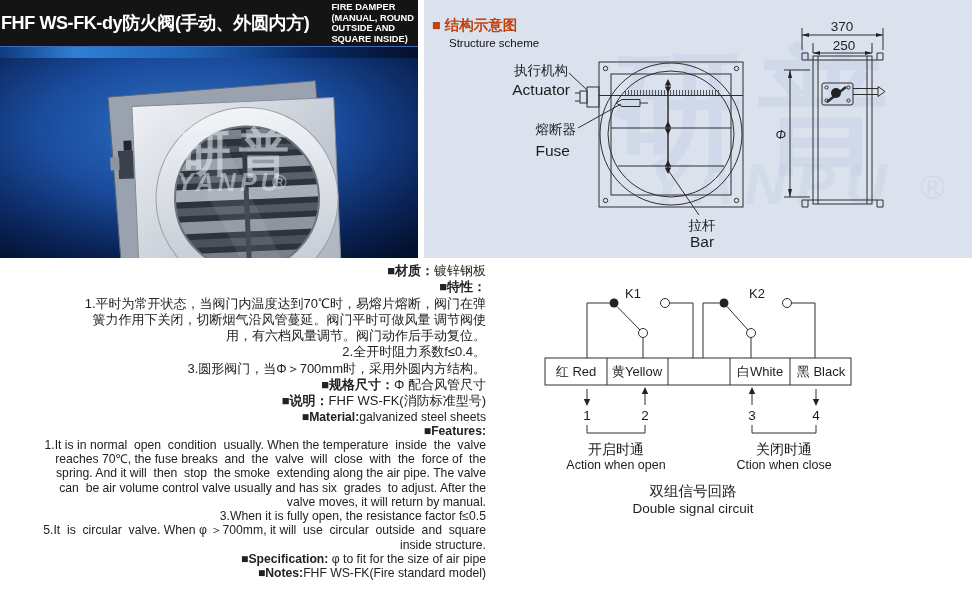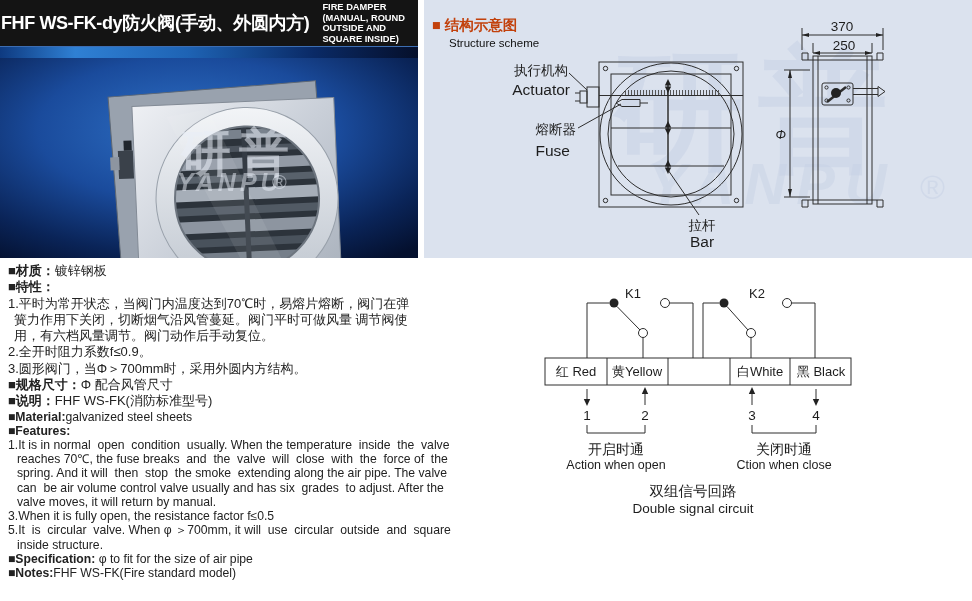--- a/index.html
+++ b/index.html
@@ -3,39 +3,39 @@
 <meta charset="utf-8">
 <style>
   html,body{margin:0;padding:0;background:#fff;}
   .canvas{position:relative;width:972px;height:601px;background:#ffffff;
           font-family:"Liberation Sans",sans-serif;overflow:hidden;color:#222;}
 
   
   .title-bar{position:absolute;left:0;top:0;width:418px;height:46px;background:#141414;
              display:flex;align-items:center;}
   .title-cn{color:#fff;font-weight:bold;font-size:18px;padding-left:1px;letter-spacing:-0.4px;white-space:nowrap;}
-  .title-en{color:#fff;font-weight:bold;font-size:9.3px;line-height:10.5px;margin-left:13px;width:105px;}
+  .title-en{color:#fff;font-weight:bold;font-size:9.3px;line-height:10.5px;margin-left:22px;width:105px;}
   .blue-strip{position:absolute;left:0;top:46px;width:418px;height:12px;
               background:linear-gradient(90deg,#0e3a80 0%,#2f80d4 18%,#1e63b4 45%,#0a2a66 75%,#050f2a 100%);
               border-top:1px solid #3c6db2;box-sizing:border-box;}
   .photo-svg{position:absolute;left:0;top:58px;width:418px;height:200px;}
 
   
   .panel{position:absolute;left:424px;top:0;width:548px;height:258px;background:#dbe2ee;}
   .panel-wm-cn{position:absolute;left:614px;top:24px;font-size:130px;font-weight:bold;
                color:#c7d1e5;opacity:.5;letter-spacing:14px;z-index:1;white-space:nowrap;}
   .panel-wm-en{position:absolute;left:648px;top:150px;font-size:58px;font-weight:bold;font-style:italic;
                color:#c7d1e5;opacity:.45;letter-spacing:10px;z-index:1;white-space:nowrap;}
   .panel-wm-r{position:absolute;left:920px;top:168px;font-size:34px;color:#c7d1e5;opacity:.5;z-index:1;}
   .scheme-title-cn{position:absolute;left:432px;top:16px;font-size:14.5px;font-weight:bold;color:#c2410c;z-index:3;}
   .scheme-title-en{position:absolute;left:449px;top:37px;font-size:11.5px;font-weight:normal;color:#101010;z-index:3;}
   .scheme-svg{position:absolute;left:420px;top:0;width:552px;height:258px;z-index:2;}
 
   
-  .specs{position:absolute;left:8px;top:263px;width:478px;}
+  .specs{position:absolute;left:8px;top:263px;width:478px;text-align:right;}
   .cn-line{font-size:13px;line-height:16.3px;white-space:pre;}
   .en-line{font-size:12.2px;line-height:14.2px;white-space:pre;}
   .ind-cn{padding-left:6px;}
   .ind-en{padding-left:9px;}
   .lbl{font-weight:bold;}
 
   
   .circuit-svg{position:absolute;left:535px;top:283px;width:440px;height:245px;}
 
   
@@ -210,21 +210,21 @@
     <text class="dtext" x="424" y="50" text-anchor="middle" font-size="13.5">250</text>
     <text class="dtext" x="366" y="139" text-anchor="end" font-size="12.5" font-style="italic">Φ</text>
   </svg>
 
   <div class="specs">
     <div class="cn-line"><span class="lbl">■材质：</span><span>镀锌钢板</span></div>
     <div class="cn-line lbl">■特性：</div>
     <div class="cn-line">1.平时为常开状态，当阀门内温度达到70℃时，易熔片熔断，阀门在弹</div>
     <div class="cn-line ind-cn">簧力作用下关闭，切断烟气沿风管蔓延。阀门平时可做风量 调节阀使</div>
     <div class="cn-line ind-cn">用，有六档风量调节。阀门动作后手动复位。</div>
-    <div class="cn-line">2.全开时阻力系数f≤0.9。</div>
+    <div class="cn-line">2.全开时阻力系数f≤0.4。</div>
     <div class="cn-line">3.圆形阀门，当Φ＞700mm时，采用外圆内方结构。</div>
     <div class="cn-line"><span class="lbl">■规格尺寸：</span><span>Φ 配合风管尺寸</span></div>
     <div class="cn-line"><span class="lbl">■说明：</span><span>FHF WS-FK(消防标准型号)</span></div>
     <div class="en-line"><span class="lbl">■Material:</span><span>galvanized steel sheets</span></div>
     <div class="en-line lbl">■Features:</div>
     <div class="en-line">1.It is in normal  open  condition  usually. When the temperature  inside  the  valve</div>
     <div class="en-line ind-en">reaches 70℃, the fuse breaks  and  the  valve  will  close  with  the  force of  the</div>
     <div class="en-line ind-en">spring. And it will  then  stop  the smoke  extending along the air pipe. The valve</div>
     <div class="en-line ind-en">can  be air volume control valve usually and has six  grades  to adjust. After the</div>
     <div class="en-line ind-en">valve moves, it will return by manual.</div>

